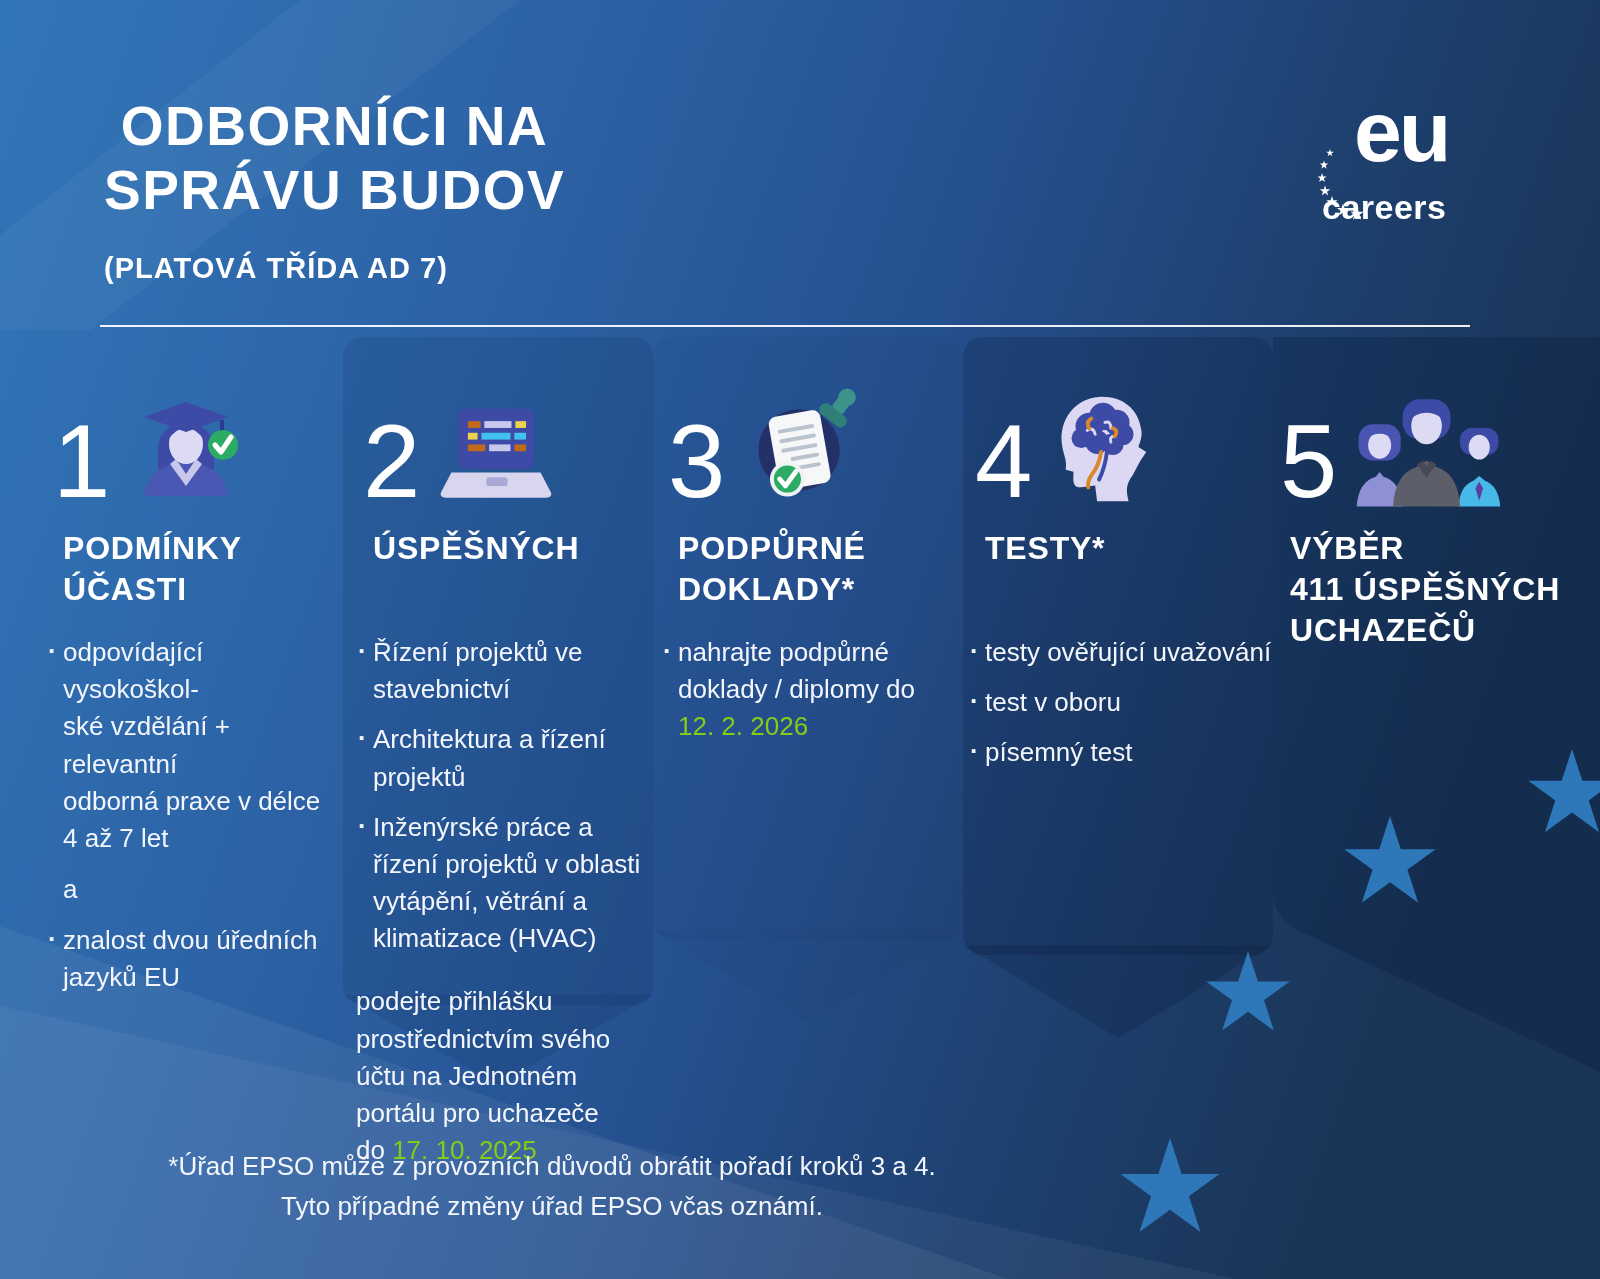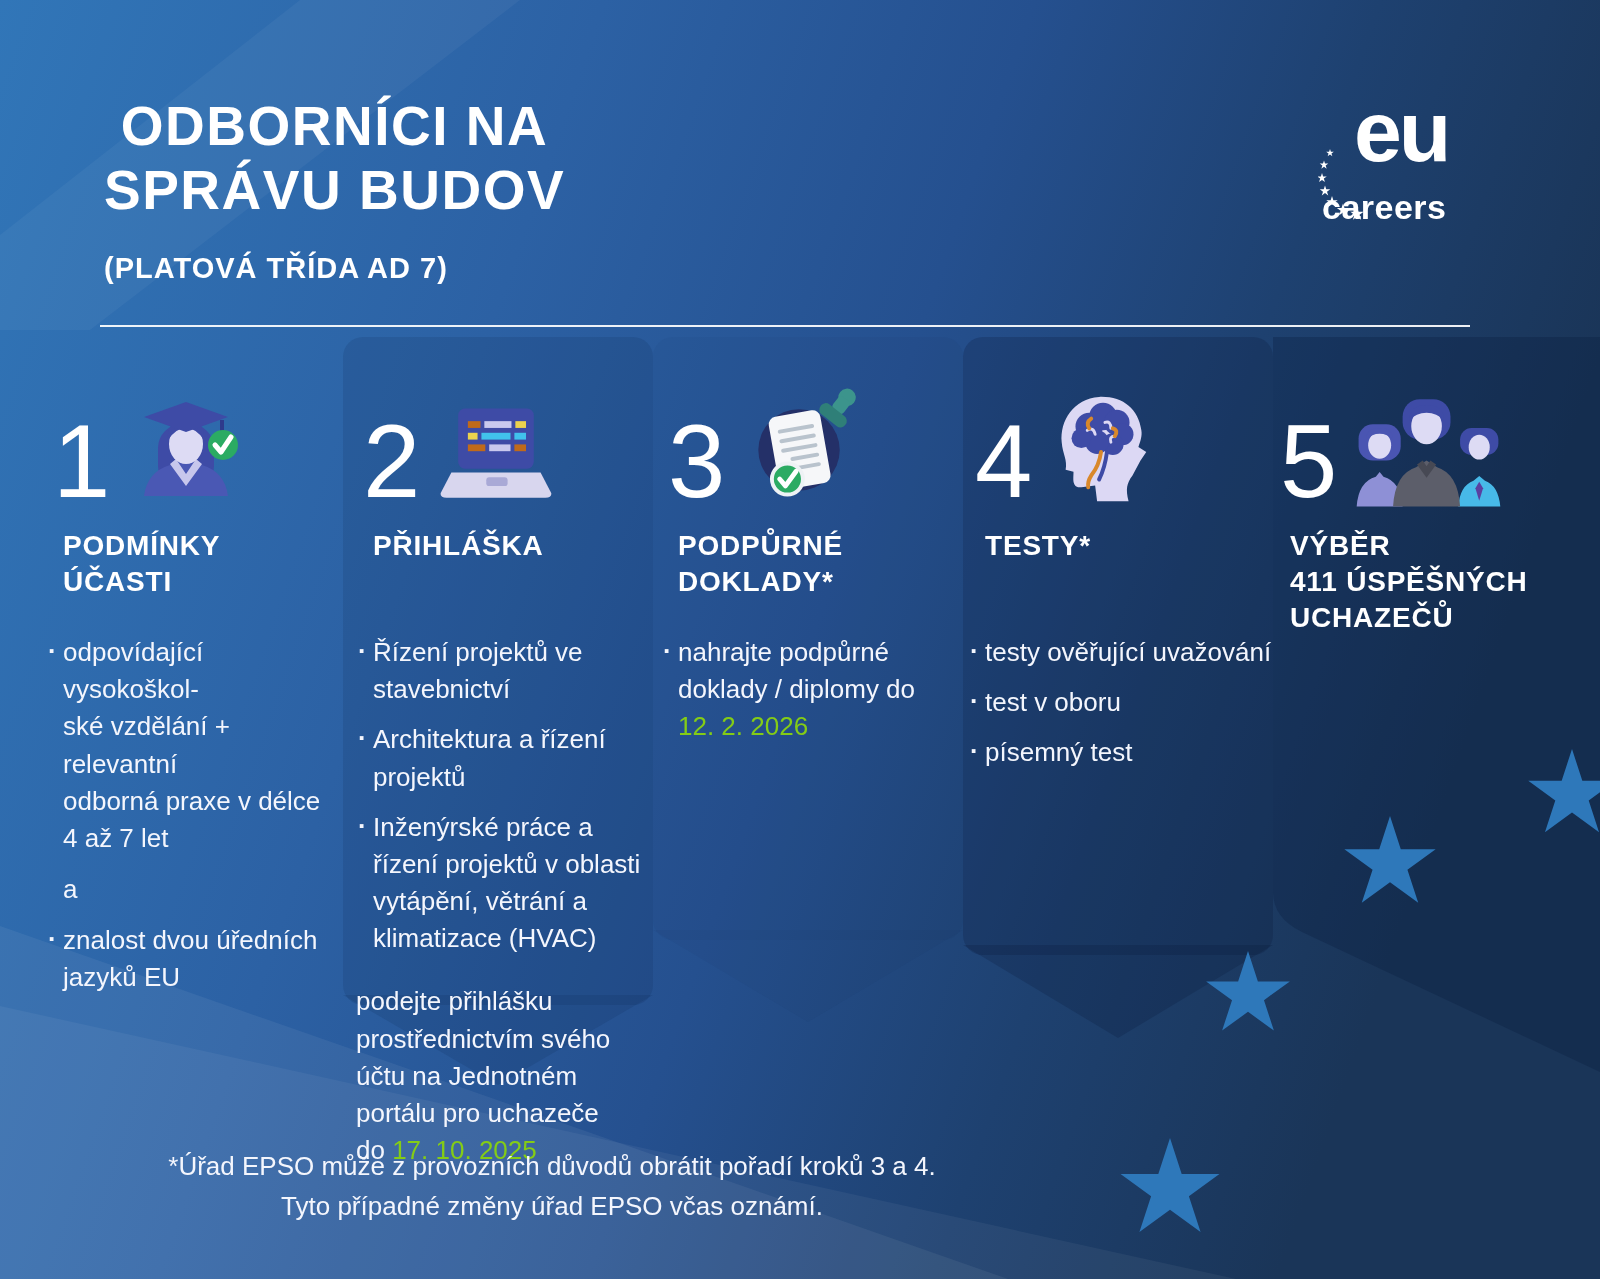--- a/index.html
+++ b/index.html
@@ -14,21 +14,21 @@
   .divider{position:absolute;left:100px;top:325px;width:1370px;height:2px;background:rgba(255,255,255,.92);}
 
   .logo{position:absolute;left:1318px;top:104px;width:170px;height:140px;}
   .logo-eu{position:absolute;left:36px;top:-16px;font-size:86px;font-weight:700;letter-spacing:-3px;line-height:1;}
   .logo-careers{position:absolute;left:4px;top:84px;font-size:34px;font-weight:600;letter-spacing:.5px;}
   .logo-stars{position:absolute;left:0px;top:42px;}
 
   .step{position:absolute;top:380px;}
   .num-row{position:absolute;left:-10px;top:4px;display:flex;align-items:flex-end;gap:14px;height:126px;}
   .step-num{font-size:103px;font-weight:200;line-height:.92;letter-spacing:-2px;}
-  .step-title{position:absolute;left:0;top:148px;font-size:28px;font-weight:700;letter-spacing:.8px;
+  .step-title{position:absolute;left:0;top:148px;font-size:32px;font-weight:700;letter-spacing:.8px;
     line-height:1.28;white-space:pre-line;}
   .step-body{position:absolute;left:0;top:254px;font-size:26px;line-height:1.43;color:#f4f6fd;}
   .intro{margin-left:-17px;margin-bottom:10px;white-space:pre-line;}
   .bullet{position:relative;margin-bottom:13px;white-space:pre-line;}
   .bullet::before{content:"·";position:absolute;left:-15px;top:-1px;font-weight:700;}
   .and-word{margin:14px 0 14px 0;}
   .outro{margin-left:-17px;margin-top:26px;white-space:pre-line;}
   .outro strong, .bullet strong{font-weight:400;color:#84cc16;}
 
   .footnote{position:absolute;left:62px;top:1146px;width:980px;font-size:26px;line-height:1.55;
@@ -140,21 +140,21 @@
           <rect x="37" y="27" width="10" height="7" fill="#ecd24e"></rect>
           <rect x="51" y="27" width="30" height="7" fill="#41c2ec"></rect>
           <rect x="85" y="27" width="12" height="7" fill="#41c2ec"></rect>
           <rect x="37" y="39" width="18" height="7" fill="#c06a1a"></rect>
           <rect x="59" y="39" width="22" height="7" fill="#c9c9ee"></rect>
           <rect x="85" y="39" width="12" height="7" fill="#c06a1a"></rect>
           <path d="M20,68 L112,68 L123,89 Q124,94 117,94 L15,94 Q8,94 9,89 Z" fill="#d8d6ee"></path>
           <rect x="56" y="73" width="22" height="9" rx="3" fill="#a9a9d6"></rect>
         </svg>
       </div>
-      <div class="step-title">PŘIHLÁŠKA</div>
+      <div class="step-title">ÚSPĚŠNÝCH</div>
       <div class="step-body">
         <div class="bullet">Řízení projektů ve
 stavebnictví</div>
         <div class="bullet">Architektura a řízení
 projektů</div>
         <div class="bullet">Inženýrské práce a
 řízení projektů v oblasti
 vytápění, větrání a
 klimatizace (HVAC)</div>
         <div class="outro"><span>podejte přihlášku

